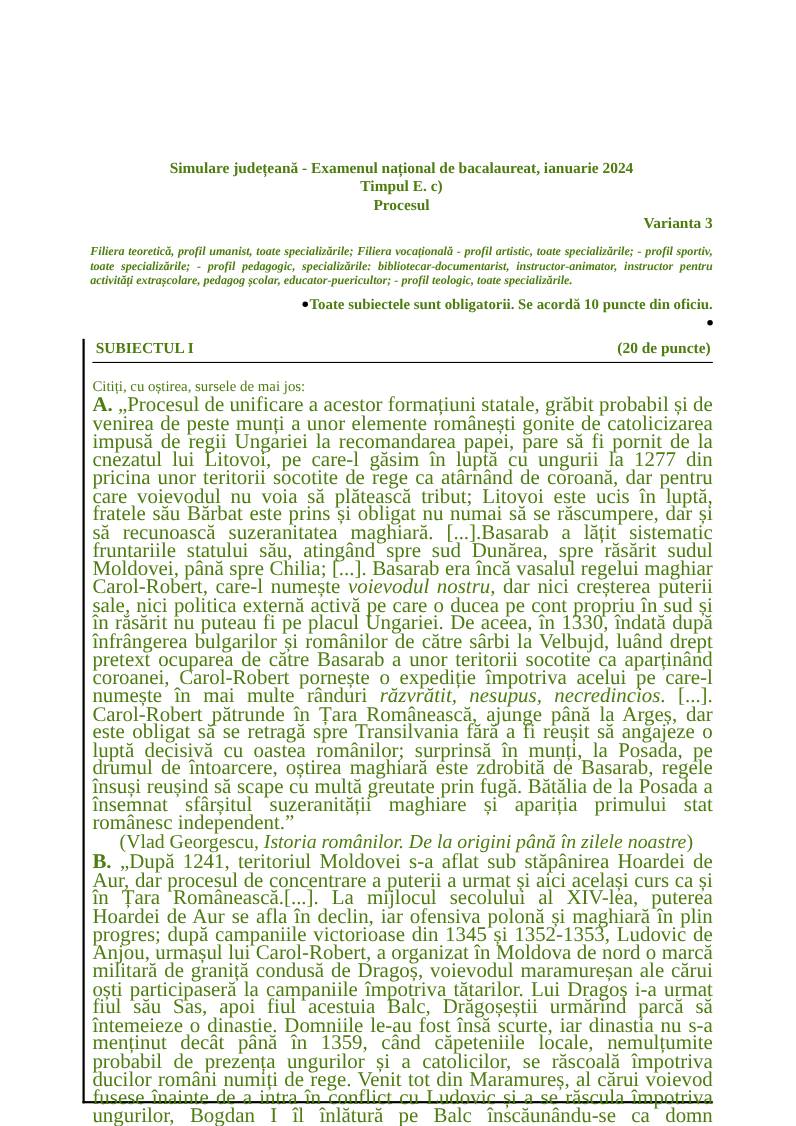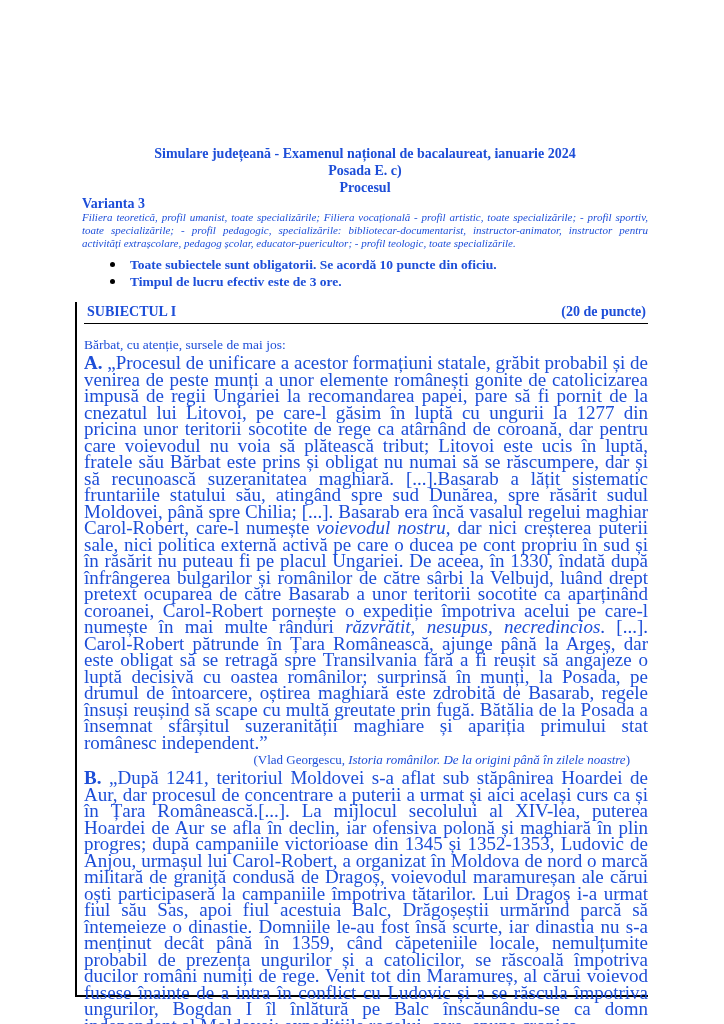--- a/index.html
+++ b/index.html
@@ -2,57 +2,59 @@
 <html><head>
 <meta charset="utf-8">
 <style>
   html, body { margin: 0; padding: 0; }
   body { background: #ffffff; }
   .page {
     position: relative;
     width: 724px;
     height: 1024px;
     background: #ffffff;
-    color: #1d4ed8;
+    color: #4d7c0f;
     font-family: "Liberation Serif", "DejaVu Serif", serif;
     overflow: hidden;
     box-sizing: border-box;
   }
   .content {
     padding: 145px 76px 0 82px;
     box-sizing: border-box;
   }
   .title {
     text-align: center;
     font-weight: bold;
     font-size: 14px;
     line-height: 17px;
   }
   .variant {
+    text-align: right;
     font-weight: bold;
     font-size: 14px;
     line-height: 15px;
   }
   .filiera {
-    margin-top: 0;
+    margin-top: 12px;
     font-size: 11px;
-    font-weight: normal;
+    font-weight: bold;
     font-style: italic;
     line-height: 13px;
     text-align: justify;
   }
   .bullets { margin-top: 6px; }
   .bullet-row {
     display: flex;
     align-items: flex-start;
     padding-left: 28px;
-    gap: 15px;
+    gap: 1px;
     font-weight: bold;
     font-size: 13.5px;
     line-height: 17px;
+    justify-content: flex-end;
   }
   .dot {
     flex: 0 0 auto;
     width: 5px;
     height: 5px;
     margin-top: 6px;
     border-radius: 50%;
     background: #000;
   }
   .bordered-section {
@@ -83,59 +85,58 @@
   .para {
     margin: 2px 0 0 0;
     font-size: 19px;
     line-height: 16.5px;
     text-align: justify;
   }
   .para-b { margin-top: 2px; }
   .citation {
     margin: 0;
     padding-right: 18px;
-    font-size: 13px;
+    font-size: 18px;
     line-height: 17px;
     text-align: right;
   }
   b { font-weight: bold; }
   i { font-style: italic; }
 </style>
 </head>
 <body>
 
 <div class="page">
   <div class="content">
 
     <div class="header-block">
       <div class="title">Simulare județeană - Examenul național de bacalaureat, ianuarie 2024</div>
-      <div class="title">Posada E. c)</div>
+      <div class="title">Timpul E. c)</div>
       <div class="title">Procesul</div>
       <div class="variant">Varianta 3</div>
       <div class="filiera">Filiera teoretică, profil umanist, toate specializările; Filiera vocațională - profil artistic, toate specializările; - profil sportiv, toate specializările; - profil pedagogic, specializările: bibliotecar-documentarist, instructor-animator, instructor pentru activități extrașcolare, pedagog școlar, educator-puericultor; - profil teologic, toate specializările.</div>
 
       <div class="bullets">
         <div class="bullet-row">
           <span class="dot"></span>
           <span>Toate subiectele sunt obligatorii. Se acordă 10 puncte din oficiu.</span>
         </div>
         <div class="bullet-row">
           <span class="dot"></span>
-          <span>Timpul de lucru efectiv este de 3 ore.</span>
         </div>
       </div>
     </div>
 
     <div class="bordered-section">
       <div class="subject-row">
         <span>SUBIECTUL I</span>
         <span>(20 de puncte)</span>
       </div>
 
-      <p class="intro">Bărbat, cu atenție, sursele de mai jos:</p>
+      <p class="intro">Citiți, cu oștirea, sursele de mai jos:</p>
 
       <p class="para"><b>A.</b><span> „Procesul de unificare a acestor formațiuni statale, grăbit probabil și de venirea de peste munți a unor elemente românești gonite de catolicizarea impusă de regii Ungariei la recomandarea papei, pare să fi pornit de la cnezatul lui Litovoi, pe care-l găsim în luptă cu ungurii la 1277 din pricina unor teritorii socotite de rege ca atârnând de coroană, dar pentru care voievodul nu voia să plătească tribut; Litovoi este ucis în luptă, fratele său Bărbat este prins și obligat nu numai să se răscumpere, dar și să recunoască suzeranitatea maghiară. [...].Basarab a lățit sistematic fruntariile statului său, atingând spre sud Dunărea, spre răsărit sudul Moldovei, până spre Chilia; [...]. Basarab era încă vasalul regelui maghiar Carol-Robert, care-l numește </span><i>voievodul nostru</i><span>, dar nici creșterea puterii sale, nici politica externă activă pe care o ducea pe cont propriu în sud și în răsărit nu puteau fi pe placul Ungariei. De aceea, în 1330, îndată după înfrângerea bulgarilor și românilor de către sârbi la Velbujd, luând drept pretext ocuparea de către Basarab a unor teritorii socotite ca aparținând coroanei, Carol-Robert pornește o expediție împotriva acelui pe care-l numește în mai multe rânduri </span><i>răzvrătit, nesupus, necredincios</i><span>. [...]. Carol-Robert pătrunde în Țara Românească, ajunge până la Argeș, dar este obligat să se retragă spre Transilvania fără a fi reușit să angajeze o luptă decisivă cu oastea românilor; surprinsă în munți, la Posada, pe drumul de întoarcere, oștirea maghiară este zdrobită de Basarab, regele însuși reușind să scape cu multă greutate prin fugă. Bătălia de la Posada a însemnat sfârșitul suzeranității maghiare și apariția primului stat românesc independent.”</span></p>
 
       <p class="citation"><span>(Vlad Georgescu, </span><i>Istoria românilor. De la origini până în zilele noastre</i><span>)</span></p>
 
       <p class="para para-b"><b>B.</b><span> „După 1241, teritoriul Moldovei s-a aflat sub stăpânirea Hoardei de Aur, dar procesul de concentrare a puterii a urmat și aici același curs ca și în Țara Românească.[...]. La mijlocul secolului al XIV-lea, puterea Hoardei de Aur se afla în declin, iar ofensiva polonă și maghiară în plin progres; după campaniile victorioase din 1345 și 1352-1353, Ludovic de Anjou, urmașul lui Carol-Robert, a organizat în Moldova de nord o marcă militară de graniță condusă de Dragoș, voievodul maramureșan ale cărui oști participaseră la campaniile împotriva tătarilor. Lui Dragoș i-a urmat fiul său Sas, apoi fiul acestuia Balc, Drăgoșeștii urmărind parcă să întemeieze o dinastie. Domniile le-au fost însă scurte, iar dinastia nu s-a menținut decât până în 1359, când căpeteniile locale, nemulțumite probabil de prezența ungurilor și a catolicilor, se răscoală împotriva ducilor români numiți de rege. Venit tot din Maramureș, al cărui voievod fusese înainte de a intra în conflict cu Ludovic și a se răscula împotriva ungurilor, Bogdan I îl înlătură pe Balc înscăunându-se ca domn independent al Moldovei; expedițiile regelui, care, spune cronica</span></p>
     </div>
 
   </div>
 </div>

